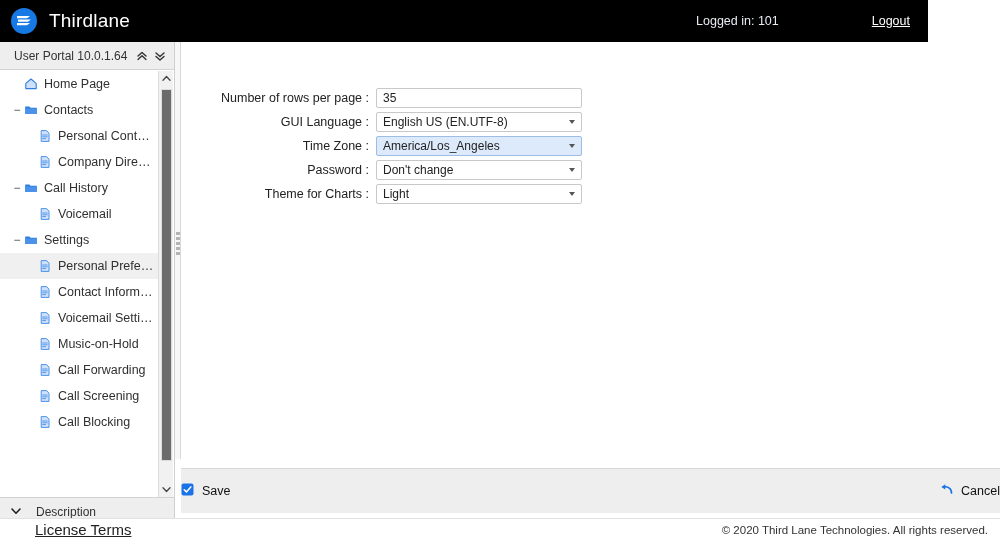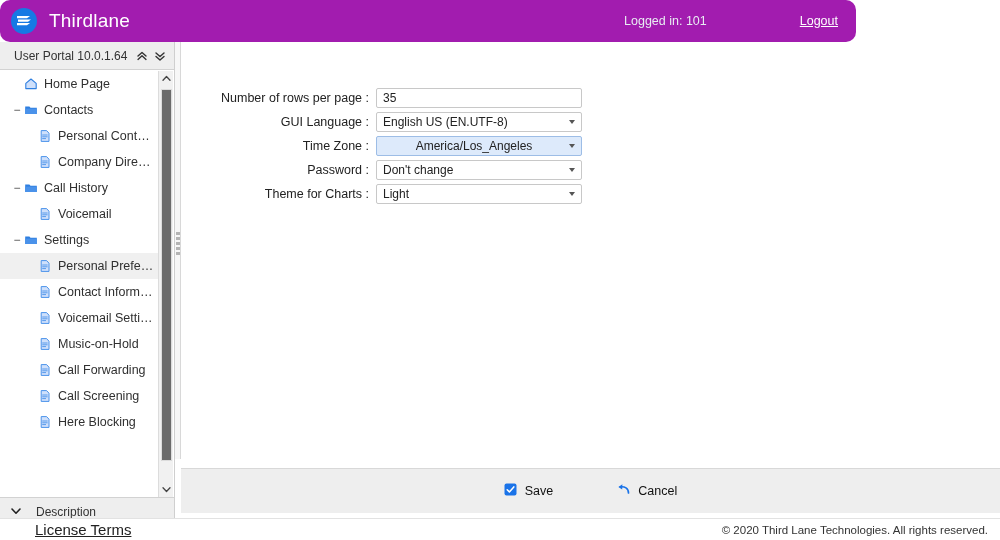--- a/index.html
+++ b/index.html
@@ -8,23 +8,23 @@
     width: 1000px; height: 540px;
     overflow: hidden;
     background: #ffffff;
     font-family: "Liberation Sans", sans-serif;
     -webkit-font-smoothing: antialiased;
   }
 
   
   .app-header {
     position: absolute; left: 0; top: 0;
-    width: 856px; height: 42px;
-    background: #a21caf;
-    display: flex; align-items: center; border-radius: 10px;
+    width: 928px; height: 42px;
+    background: #000000;
+    display: flex; align-items: center;
   }
   .logo-mark {
     width: 26px; height: 26px; border-radius: 50%;
     background: #1779e4;
     margin-left: 11px;
     position: relative; flex: none;
   }
   .logo-mark svg { position: absolute; left: 5px; top: 6px; }
   .brand-name {
     color: #ffffff; font-size: 19px; margin-left: 12px;
@@ -204,31 +204,31 @@
   .field.select { padding-right: 16px; cursor: pointer; }
   .field.select .caret {
     position: absolute; right: 6px; top: 50%;
     margin-top: -2px;
     width: 0; height: 0;
     border-left: 3.5px solid transparent;
     border-right: 3.5px solid transparent;
     border-top: 4px solid #555;
   }
   .field.focused {
-    background: #ddeafb; border-color: #9dbde6; justify-content: center;
+    background: #ddeafb; border-color: #9dbde6;
   }
   .field.text { cursor: text; }
 
   
   .action-bar {
     position: absolute; left: 0; bottom: 0;
     width: 819px; height: 45px;
     background: #eeeeee;
     border-top: 1px solid #d8d8d8;
-    display: flex; align-items: center; justify-content: center;
+    display: flex; align-items: center; justify-content: space-between;
     gap: 62px;
   }
   .act-btn {
     display: flex; align-items: center; gap: 8px;
     font-size: 12.5px; color: #111; cursor: pointer;
   }
 
   
   .footer {
     position: absolute; left: 0; top: 518px;
@@ -406,21 +406,21 @@
             </span>
             <span class="lbl">Call Screening</span>
           </div>
           <div class="tree-node lvl2">
             <span class="ico">
               <svg width="14" height="14" viewBox="0 0 14 14">
                 <path d="M3.2 1.6 L8.6 1.6 L11 4.2 L11 12.4 L3.2 12.4 Z" fill="#cfe0fb" stroke="#4a92ea" stroke-width="1"></path>
                 <path d="M4.6 6 H9.2 M4.6 7.8 H9.2 M4.6 9.6 H7.6" stroke="#4a92ea" stroke-width="0.9" stroke-linecap="round"></path>
               </svg>
             </span>
-            <span class="lbl">Here Blocking</span>
+            <span class="lbl">Call Blocking</span>
           </div>
         </div>
     </div>
 
     <div class="tree-scroll">
       <div class="arrow">
         <svg width="9" height="7" viewBox="0 0 9 7">
             <path d="M1 5.2 L4.5 1.5 L8 5.2" stroke="#444" stroke-width="1.3" fill="none" stroke-linecap="round" stroke-linejoin="round"></path>
           </svg>
       </div>

